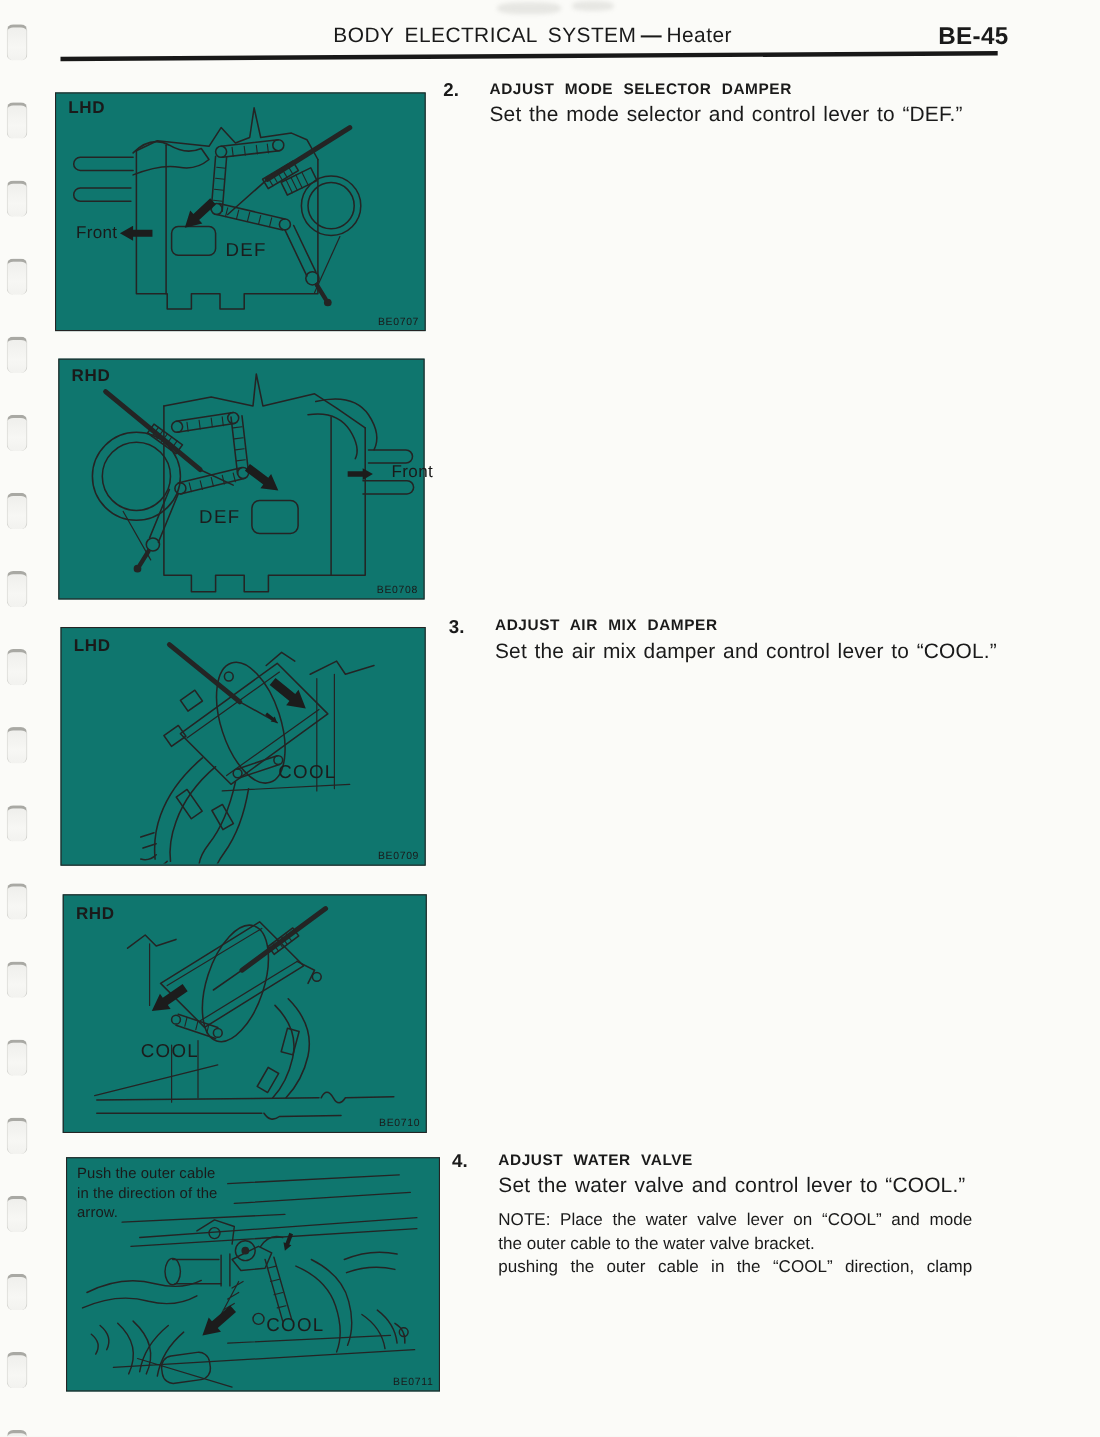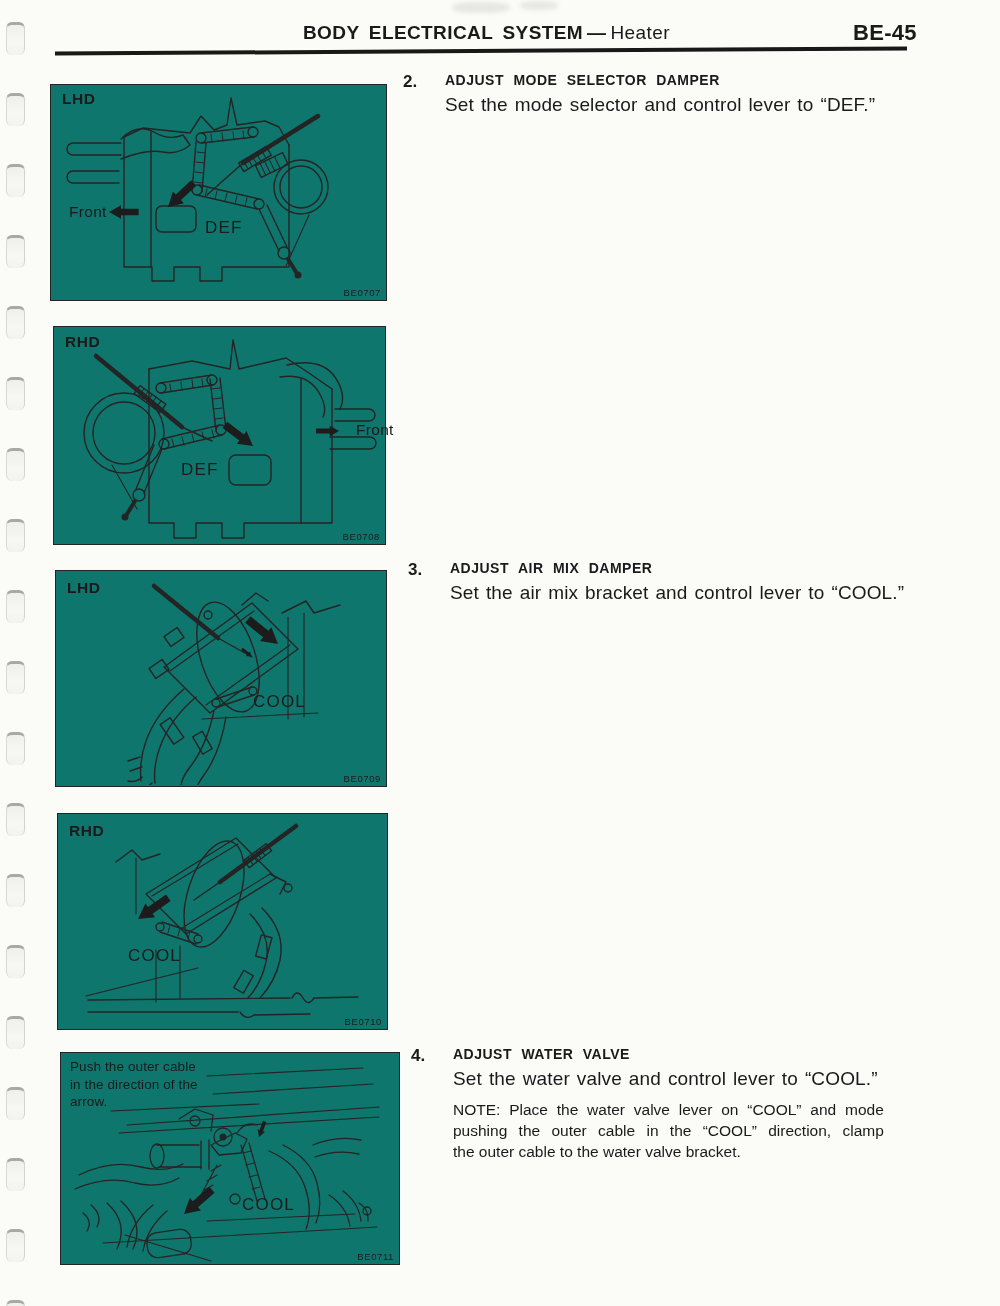--- a/index.html
+++ b/index.html
@@ -21,21 +21,21 @@
     border-top:3px solid #a9a9a4;
     border-left:1px solid #d9d9d5;
     border-right:1px solid #d3d3cf;
     border-bottom:1px solid #ececе8;
   }
 
   .smudge{position:absolute;background:#c9c9c4;opacity:.4;filter:blur(2px);border-radius:40%;}
 
   
   .hdr-title{position:absolute;left:303px;top:22px;font-size:19px;letter-spacing:.4px;word-spacing:4px;white-space:nowrap;}
-  .hdr-title .t-main{font-weight:bold;}
+  .hdr-title .t-main{font-weight:normal;}
   .hdr-title .t-sep{font-weight:bold;padding:0 4px;}
   .hdr-code{position:absolute;left:853px;top:20px;font-size:22px;font-weight:bold;letter-spacing:.3px;}
   .hdr-rule{position:absolute;left:55px;top:49px;width:852px;height:4px;background:#181818;transform:rotate(-0.35deg);}
 
   
   .fig{position:absolute;border:1.6px solid #242424;box-sizing:border-box;background:#0f766e;}
   .fig svg{position:absolute;left:0;top:0;}
   .fig-tag{position:absolute;font-size:15.5px;font-weight:bold;letter-spacing:.6px;}
   .fig-word{position:absolute;font-size:17px;letter-spacing:1.2px;color:#1c1c1c;}
   .fig-dir{position:absolute;font-size:15.5px;letter-spacing:.3px;margin-left:12px;}
@@ -344,30 +344,30 @@
     <div class="sec-content">
       <h2 class="sec-head">ADJUST MODE SELECTOR DAMPER</h2>
       <p class="sec-body">Set the mode selector and control lever to “DEF.”</p>
     </div>
   </section>
 
   <section class="sec" style="left:408px;top:560px;width:540px">
     <span class="sec-num">3.</span>
     <div class="sec-content">
       <h2 class="sec-head">ADJUST AIR MIX DAMPER</h2>
-      <p class="sec-body">Set the air mix bracket and control lever to “COOL.”</p>
+      <p class="sec-body">Set the air mix damper and control lever to “COOL.”</p>
     </div>
   </section>
 
   <section class="sec" style="left:411px;top:1046px;width:540px">
     <span class="sec-num">4.</span>
     <div class="sec-content">
       <h2 class="sec-head">ADJUST WATER VALVE</h2>
       <p class="sec-body">Set the water valve and control lever to “COOL.”</p>
       <p class="sec-note">
         <span style="word-spacing:4.5px">NOTE:  Place the water valve lever on “COOL” and mode</span>
+        <span>the outer cable to the water valve bracket.</span>
         <span style="word-spacing:7px">pushing the outer cable in the “COOL” direction, clamp</span>
-        <span>the outer cable to the water valve bracket.</span>
       </p>
     </div>
   </section>
 
 </div>
 
 </body></html>

